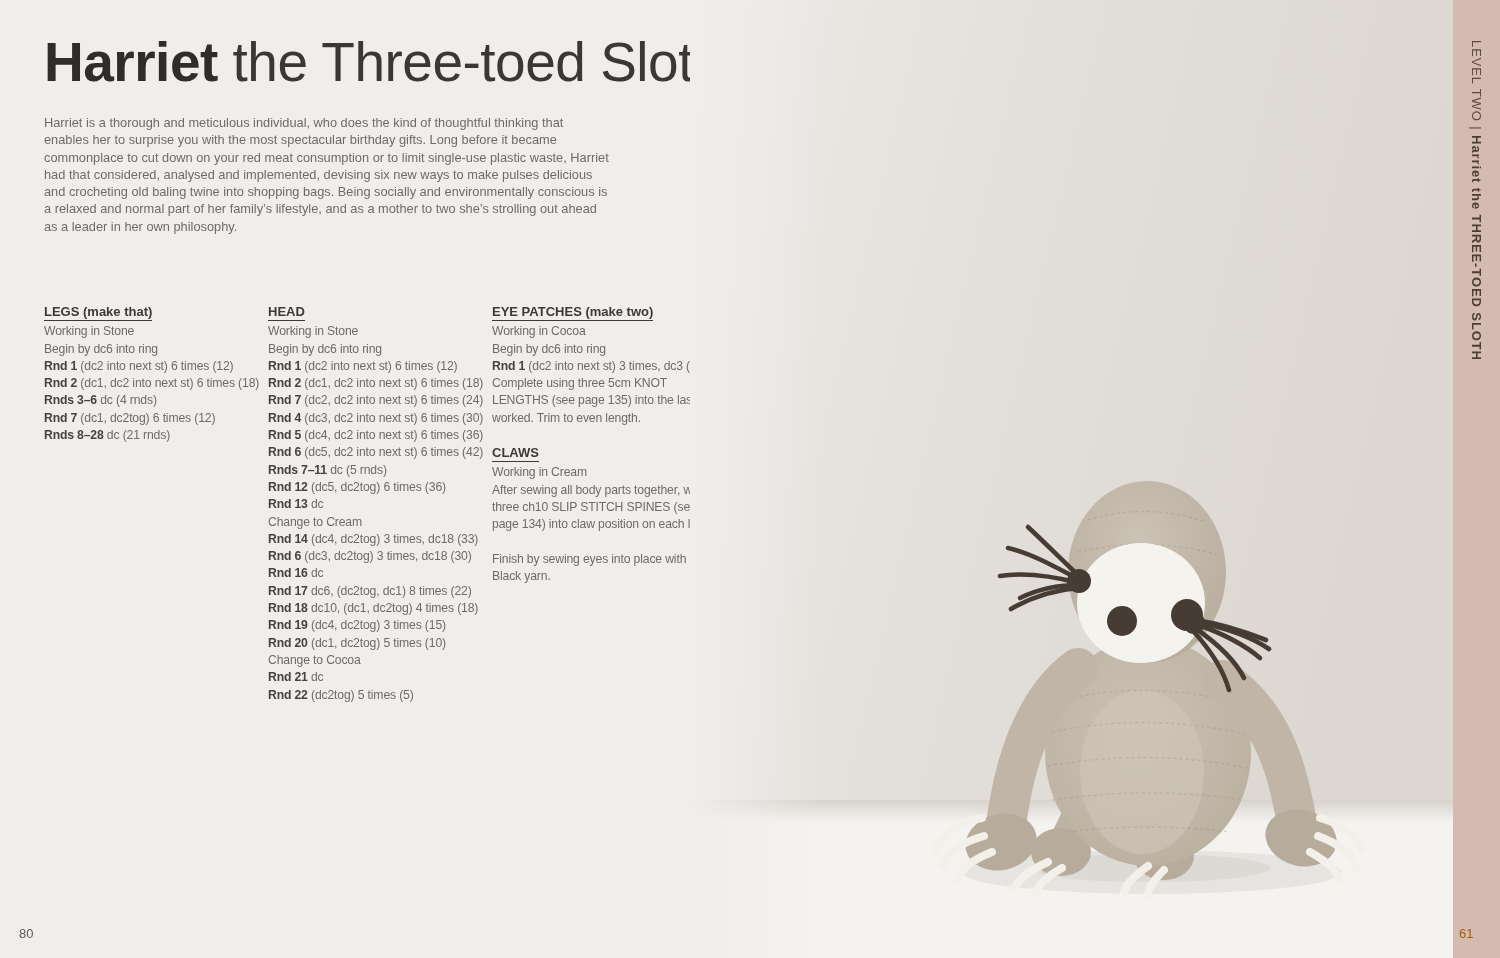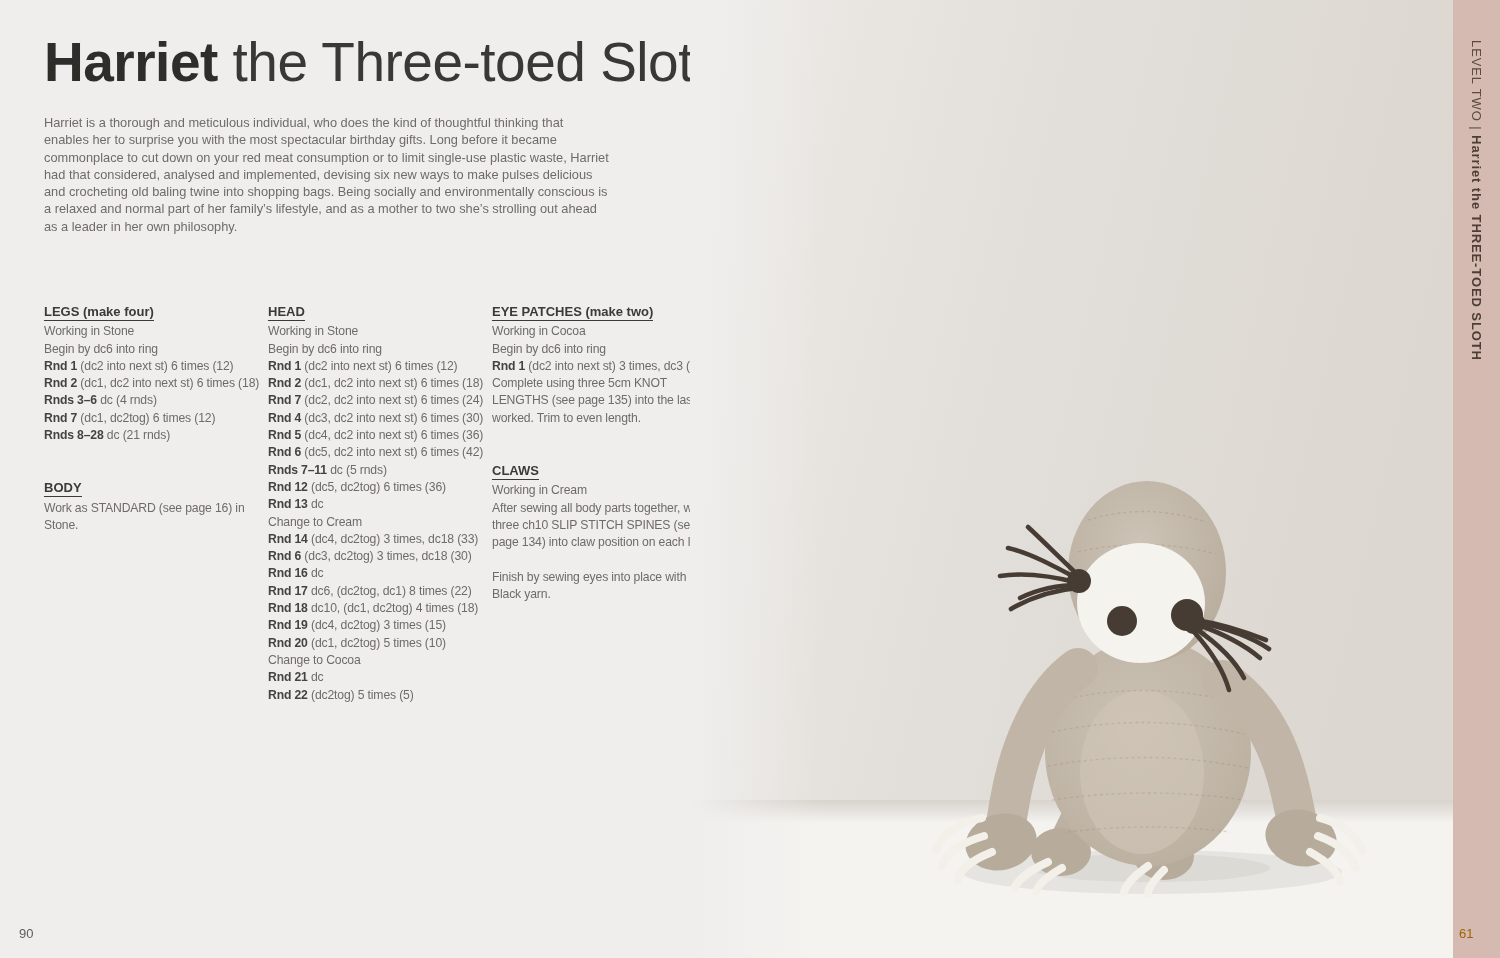--- a/index.html
+++ b/index.html
@@ -15,21 +15,21 @@
   .intro{position:absolute;left:44px;top:114px;width:566px;margin:0;
          font-size:12.8px;line-height:17.3px;color:#6e6b68;}
   .yarn{position:absolute;left:44px;top:247px;width:644px;
         border-top:1px solid #7a7773;border-bottom:1px solid #7a7773;
         padding:8px 0 9px;font-size:13px;color:#6e6b68;}
   .yarn .yarn-label{font-weight:700;color:#3c3a37;}
 
   .cols{position:absolute;left:44px;top:303px;width:680px;}
   .col{position:absolute;top:0;width:222px;}
   .col0{left:0;} .col1{left:224px;} .col2{left:448px;}
-  .section + .section{margin-top:35px;}
+  .section + .section{margin-top:17px;}
   .sec-h{margin:0 0 3px;font-size:13px;line-height:17.3px;font-weight:700;color:#3c3a37;}
   .sec-h span{border-bottom:1.4px solid #3c3a37;padding-bottom:1px;}
   .pl{margin:0;font-size:12.2px;line-height:17.3px;color:#6e6b68;letter-spacing:-0.15px;}
   .pl .b{font-weight:700;color:#454340;}
   .hang{padding-left:8px;text-indent:-8px;}
   .gap{margin-top:17px;}
 
   .pagenum{position:absolute;bottom:17px;font-size:13px;color:#5f5d5a;}
   .pn-left{left:19px;}
   .pn-right{left:1459px;color:#a16207;}
@@ -50,32 +50,28 @@
 
 <div class="left-page">
   <h1 class="title"><span class="t-bold">Harriet</span><span class="t-light"> the Three-toed Sloth</span></h1>
 
   <p class="intro">Harriet is a thorough and meticulous individual, who does the kind of thoughtful thinking that enables her to surprise you with the most spectacular birthday gifts. Long before it became commonplace to cut down on your red meat consumption or to limit single-use plastic waste, Harriet had that considered, analysed and implemented, devising six new ways to make pulses delicious and crocheting old baling twine into shopping bags. Being socially and environmentally conscious is a relaxed and normal part of her family’s lifestyle, and as a mother to two she’s strolling out ahead as a leader in her own philosophy.</p>
 
 
   <div class="cols" id="cols">
       <div class="col col0">
         <div class="section">
-          <h3 class="sec-h"><span>LEGS (make four)</span></h3>
+          <h3 class="sec-h"><span>LEGS (make that)</span></h3>
           <p class="pl">Working in Stone</p>
           <p class="pl">Begin by dc6 into ring</p>
           <p class="pl hang"><span class="b">Rnd 1</span> (dc2 into next st) 6 times (12)</p>
           <p class="pl hang"><span class="b">Rnd 2</span> (dc1, dc2 into next st) 6 times (18)</p>
           <p class="pl hang"><span class="b">Rnds 3–6</span> dc (4 rnds)</p>
           <p class="pl hang"><span class="b">Rnd 7</span> (dc1, dc2tog) 6 times (12)</p>
           <p class="pl hang"><span class="b">Rnds 8–28</span> dc (21 rnds)</p>
-        </div>
-        <div class="section">
-          <h3 class="sec-h"><span>BODY</span></h3>
-          <p class="pl">Work as STANDARD (see page 16) in Stone.</p>
         </div>
       </div>
       <div class="col col1">
         <div class="section">
           <h3 class="sec-h"><span>HEAD</span></h3>
           <p class="pl">Working in Stone</p>
           <p class="pl">Begin by dc6 into ring</p>
           <p class="pl hang"><span class="b">Rnd 1</span> (dc2 into next st) 6 times (12)</p>
           <p class="pl hang"><span class="b">Rnd 2</span> (dc1, dc2 into next st) 6 times (18)</p>
           <p class="pl hang"><span class="b">Rnd 7</span> (dc2, dc2 into next st) 6 times (24)</p>
@@ -108,21 +104,21 @@
         </div>
         <div class="section">
           <h3 class="sec-h"><span>CLAWS</span></h3>
           <p class="pl">Working in Cream</p>
           <p class="pl">After sewing all body parts together, work three ch10 SLIP STITCH SPINES (see page 134) into claw position on each leg.</p>
           <p class="pl gap">Finish by sewing eyes into place with Black yarn.</p>
         </div>
       </div>
     </div>
 
-  <div class="pagenum pn-left">90</div>
+  <div class="pagenum pn-left">80</div>
 </div>
 
 <div class="photo">
   <svg width="763" height="958" viewBox="0 0 763 958" xmlns="http://www.w3.org/2000/svg">
     <defs>
       <linearGradient id="wallGrad" x1="0" y1="0" x2="1" y2="0.25">
         <stop offset="0" stop-color="#eeece9"></stop>
         <stop offset="0.45" stop-color="#e3dfda"></stop>
         <stop offset="1" stop-color="#dcd7d1"></stop>
       </linearGradient>

